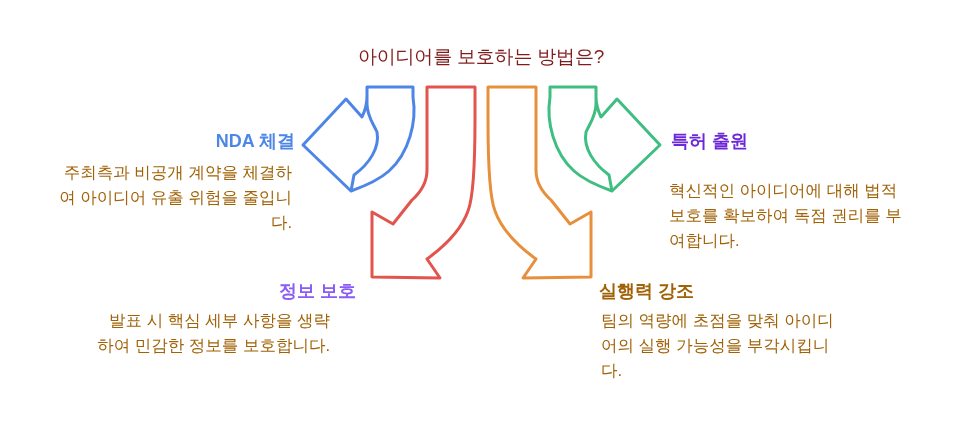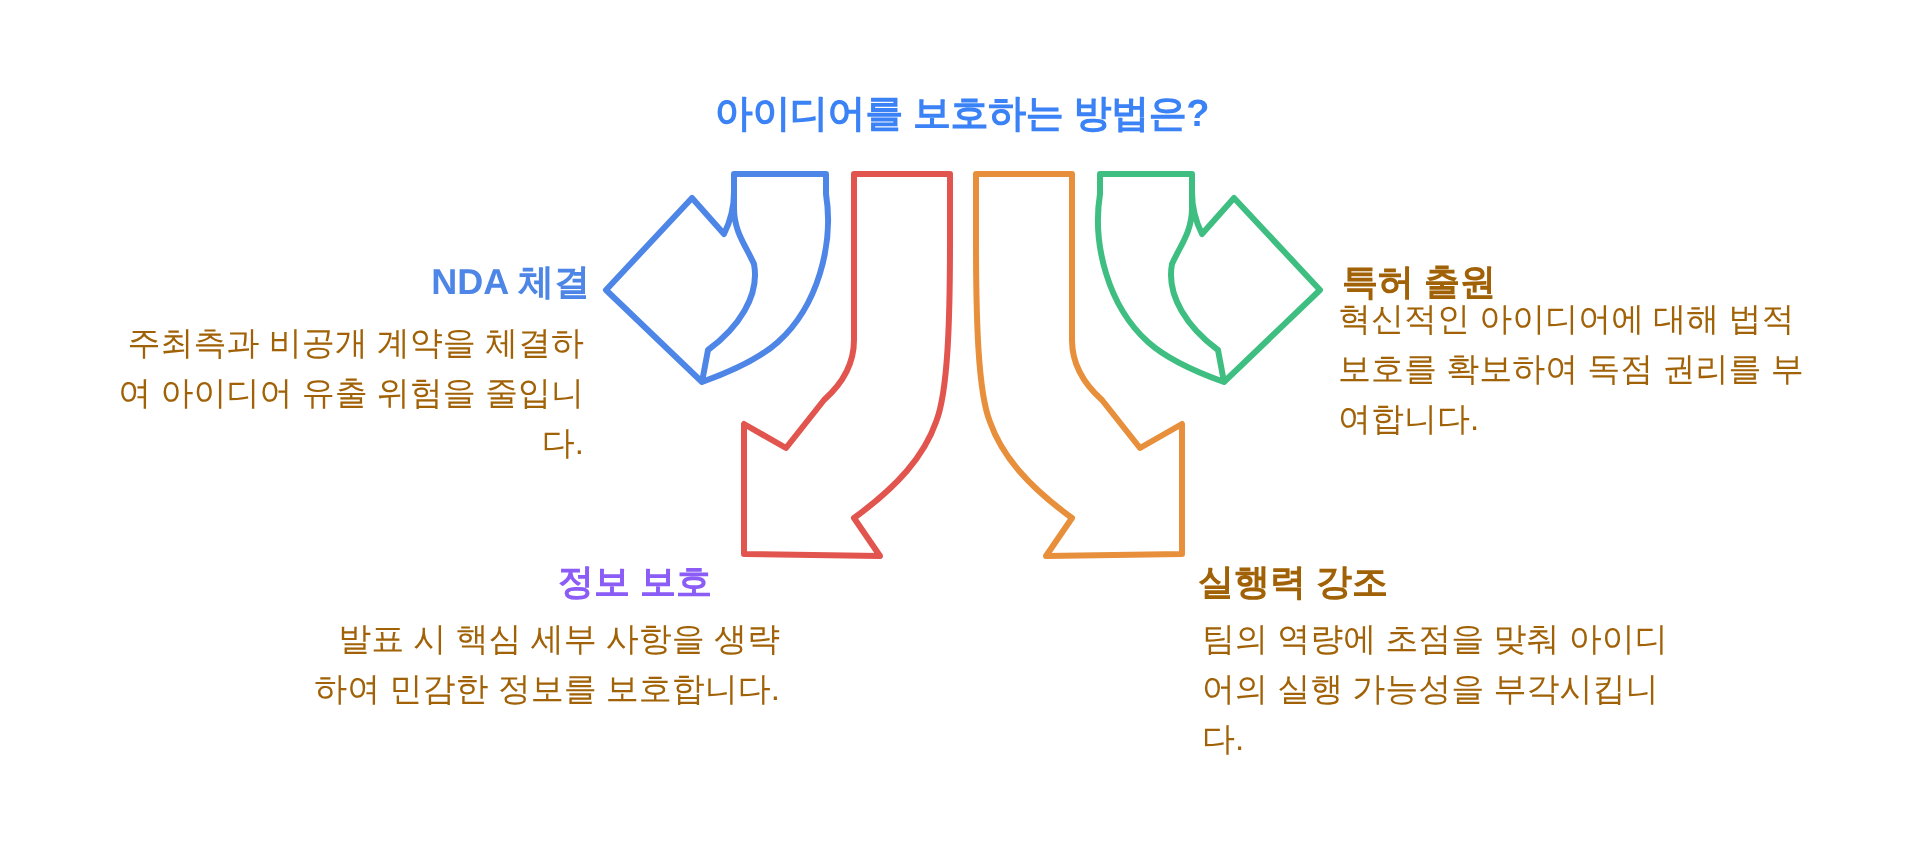--- a/index.html
+++ b/index.html
@@ -6,48 +6,48 @@
   .canvas{
     position:relative;
     width:962px;height:434px;
     background:#ffffff;
     font-family:"Liberation Sans","DejaVu Sans",sans-serif;
     overflow:hidden;
   }
   .title{
     position:absolute;left:0;right:0;top:44px;
     text-align:center;
-    font-size:19px;font-weight:700;color:#3b82f6;
+    font-size:19px;font-weight:400;color:#7f1d1d;
     letter-spacing:-0.2px;
   }
   .arrows{position:absolute;left:0;top:0;}
   .arrows path{fill:none;stroke-width:3;stroke-linejoin:round;stroke-linecap:round;}
   .label{
     position:absolute;
     font-size:18px;font-weight:700;
     white-space:pre;
   }
   .desc{
     position:absolute;
     font-size:16.5px;font-weight:400;color:#a16207;
     line-height:25px;white-space:pre;
   }
   .label.blue{color:#4e86e8;}
   .label.red{color:#8b5cf6;}
   .label.orange{color:#a16207;}
-  .label.green{color:#a16207;}
+  .label.green{color:#6d28d9;}
   .align-right{text-align:right;}
   .align-left{text-align:left;}
   
   .nda-label{top:129px;right:667px;}
   .nda-desc{top:160px;right:670px;width:280px;}
   .patent-label{top:129px;left:671px;}
-  .patent-desc{top:148px;left:669px;width:288px;}
+  .patent-desc{top:178px;left:669px;width:288px;}
   .info-label{top:279px;right:606px;}
-  .info-desc{top:308px;right:572px;width:300px;}
+  .info-desc{top:308px;right:632px;width:300px;}
   .exec-label{top:279px;left:599px;}
   .exec-desc{top:308px;left:601px;width:300px;}
 </style>
 </head>
 <body>
 
 <div class="canvas">
 
   <div class="title">아이디어를 보호하는 방법은?</div>
 

